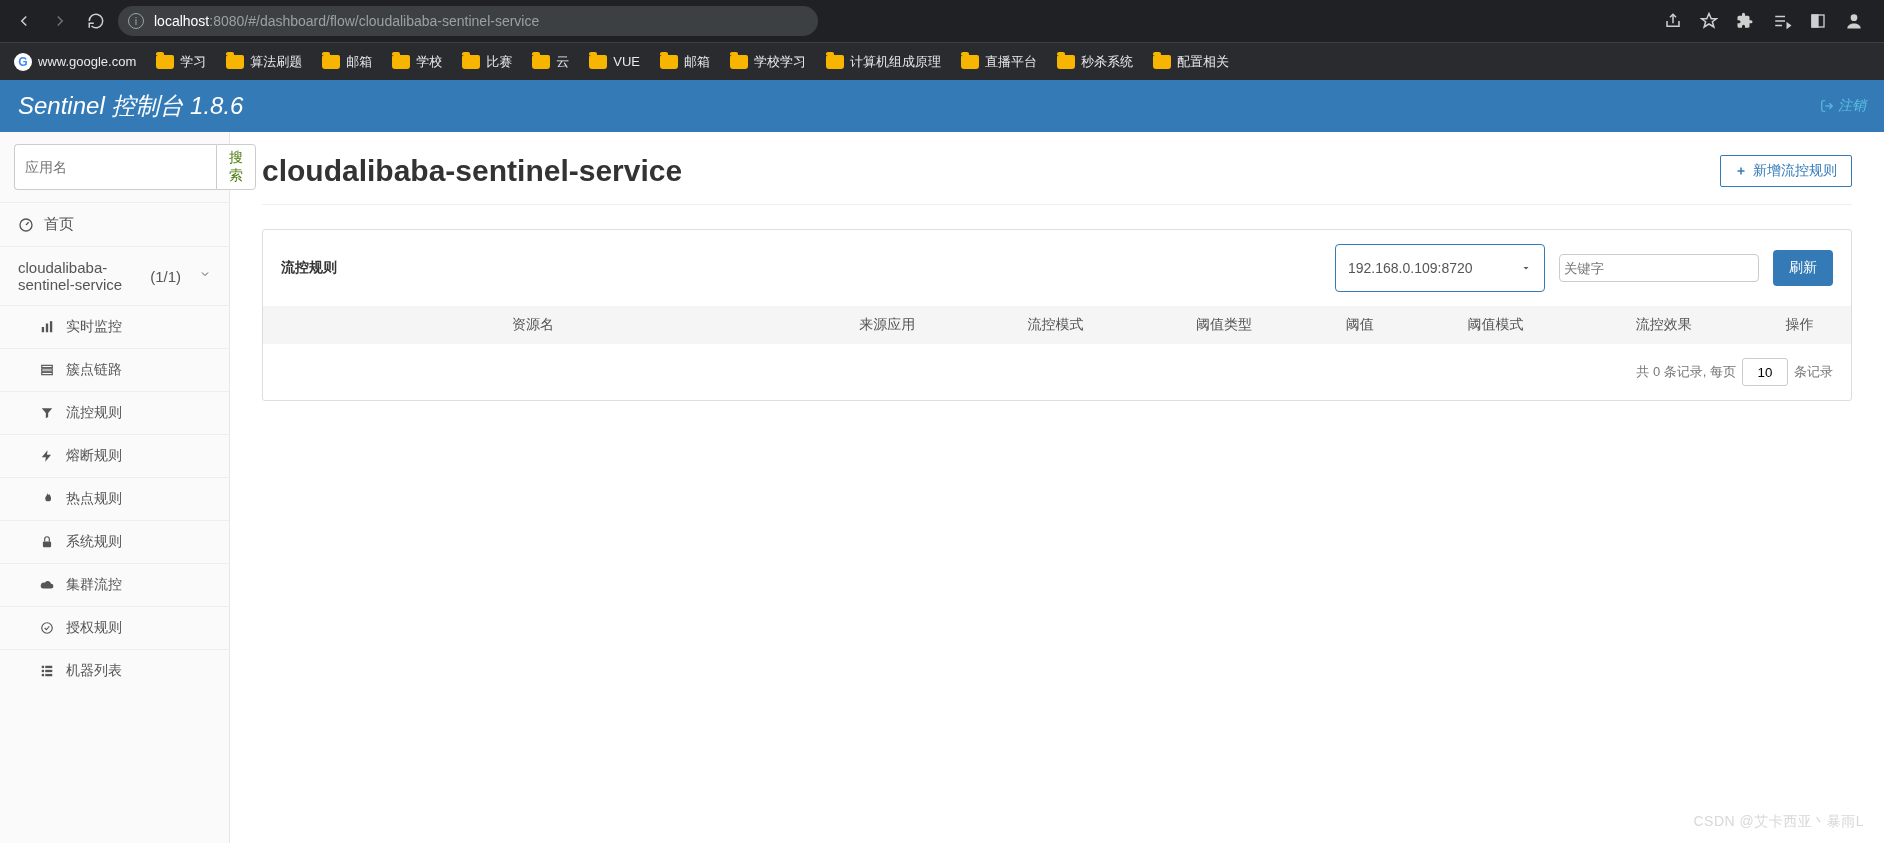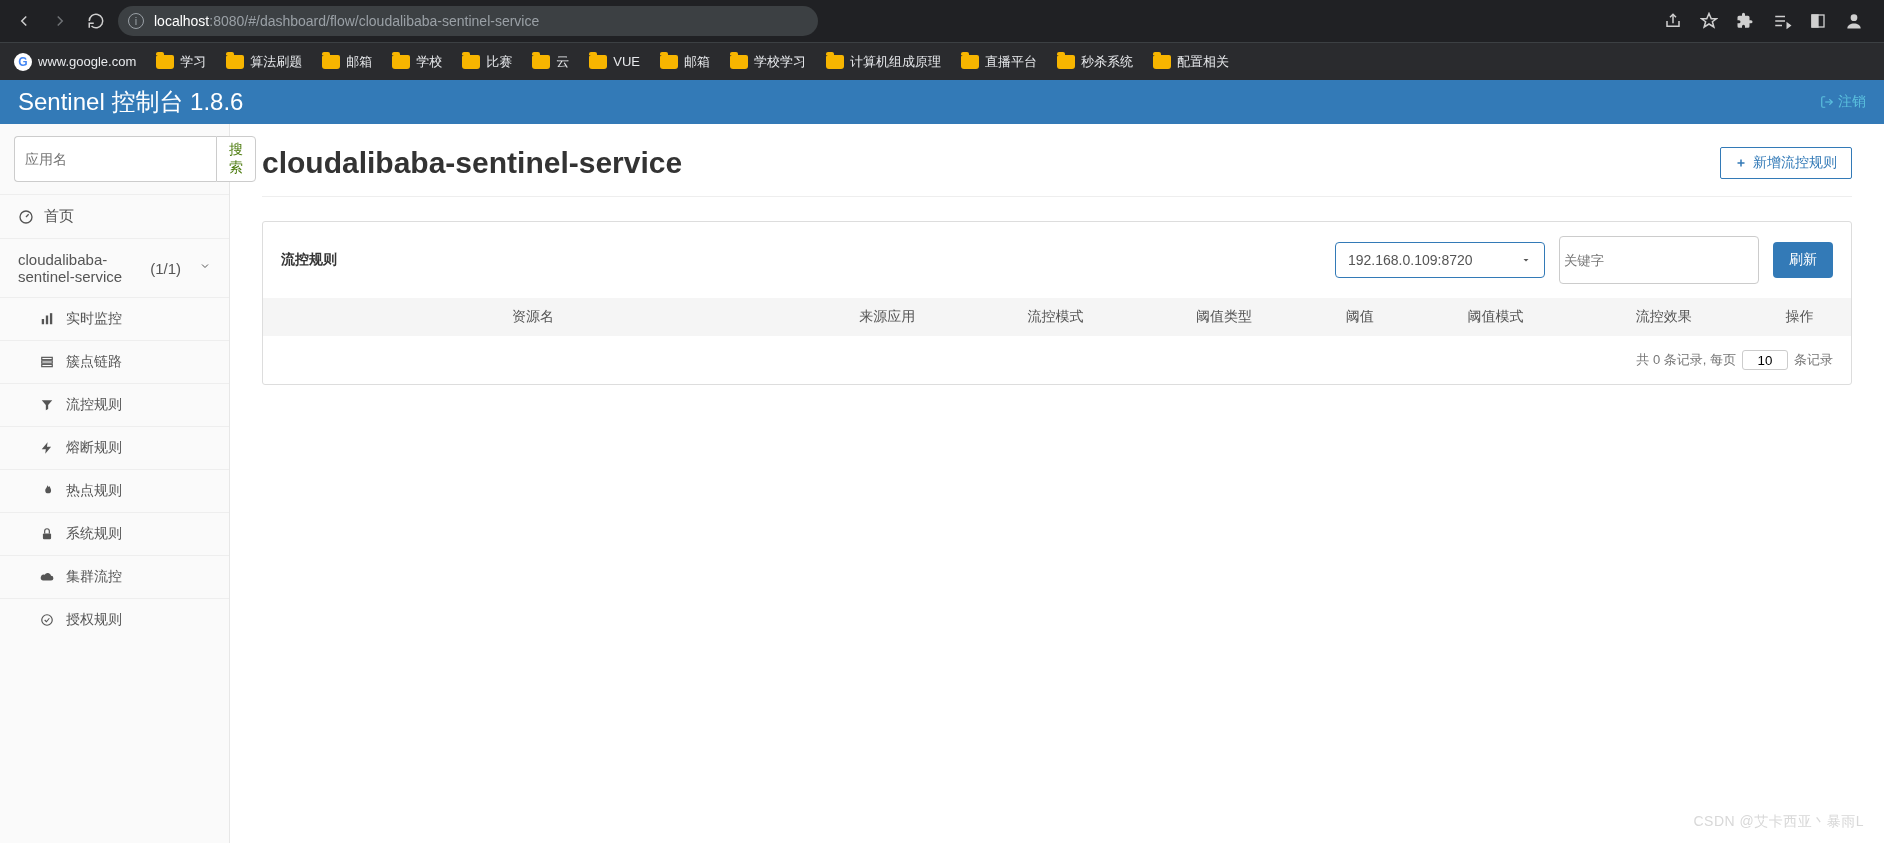--- a/index.html
+++ b/index.html
@@ -14,21 +14,21 @@
   .url-text b { color:#fff; font-weight:500; }
   .url-text span.d { color:#9aa0a6; }
   .browser-right { margin-left:auto; display:flex; align-items:center; gap:18px; color:#cfcfcf; padding-right:10px; }
   .bookmarks-bar { background:#2a2b2e; display:flex; align-items:center; height:38px; padding:0 14px; gap:20px; color:#e8eaed; font-size:13px; border-top:1px solid #3c4043; }
   .bookmark { display:flex; align-items:center; gap:6px; }
   .folder-icon { width:18px; height:14px; background:#f7b500; border-radius:2px 2px 3px 3px; position:relative; }
   .folder-icon:before { content:""; position:absolute; top:-3px; left:0; width:8px; height:3px; background:#f7b500; border-radius:2px 2px 0 0; }
   .google-dot { width:18px; height:18px; border-radius:50%; background:#fff; display:flex; align-items:center; justify-content:center; font-size:12px; font-weight:bold; color:#4285f4;}
   
   
-  .app-header { background:#337ab7; color:#fff; height:44px; display:flex; align-items:center; padding:0 18px; }
+  .app-header { background:#337ab7; color:#fff; height:52px; display:flex; align-items:center; padding:0 18px;font-style:italic; }
   .app-title { font-size:24px; font-weight:400; }
   .logout-link { margin-left:auto; color:#5bc0de; font-size:14px; display:flex; align-items:center; gap:4px; }
   
   
   .content-wrap { display:flex; }
   .sidebar { width:230px; background:#fafafa; min-height:720px; border-right:1px solid #e7e7e7; }
   .search-row { padding:12px 14px; display:flex; }
   .search-input { flex:1; border:1px solid #ccc; border-right:none; border-radius:4px 0 0 4px; padding:6px 10px; font-size:14px; color:#555; }
   .search-btn { border:1px solid #ccc; border-radius:0 4px 4px 0; background:#fff; padding:4px 12px; font-size:14px; color:#4d7c0f; }
   .side-item { display:flex; align-items:center; padding:12px 18px; color:#555; gap:10px; border-top:1px solid #eee; cursor:pointer; }
@@ -40,29 +40,29 @@
   
   .main { flex:1; padding:22px 32px 40px 32px; }
   .page-head { display:flex; align-items:center; border-bottom:1px solid #eee; padding-bottom:16px; margin-bottom:24px; }
   .page-title { font-size:30px; font-weight:700; color:#333; }
   .add-btn { margin-left:auto; border:1px solid #337ab7; color:#337ab7; background:#fff; border-radius:2px; padding:6px 14px; font-size:14px; display:flex; align-items:center; gap:6px; }
   
   .panel { border:1px solid #ddd; border-radius:3px; }
   .panel-head { display:flex; align-items:center; padding:14px 18px; gap:14px; }
   .panel-title { font-weight:600; color:#333; }
   .spacer { flex:1; }
-  .select-box { border:1px solid #337ab7; border-radius:4px; height:36px; min-width:210px; padding:0 12px; display:flex; align-items:center; justify-content:space-between; color:#555; }
-  .keyword-input { border:1px solid #ccc; border-radius:4px; height:48px; padding:0 4px; min-width:200px; color:#555; }
+  .select-box { border:1px solid #337ab7; border-radius:4px; height:48px; min-width:210px; padding:0 12px; display:flex; align-items:center; justify-content:space-between; color:#555; }
+  .keyword-input { border:1px solid #ccc; border-radius:4px; height:28px; padding:0 4px; min-width:200px; color:#555; }
   .refresh-btn { background:#337ab7; color:#fff; border:none; border-radius:4px; height:36px; padding:0 16px; font-size:14px; }
   
   table.rules { width:100%; border-collapse:collapse; }
   table.rules th { background:#f5f5f5; color:#555; font-weight:500; padding:10px 8px; text-align:center; font-size:14px; }
   
   .pager { display:flex; justify-content:flex-end; align-items:center; gap:6px; padding:14px 18px; color:#777; font-size:13px; }
-  .page-input { width:46px; height:20px; border:1px solid #ccc; border-radius:3px; text-align:center; }
+  .page-input { width:46px; height:28px; border:1px solid #ccc; border-radius:3px; text-align:center; }
   
   .watermark { position:fixed; right:20px; bottom:12px; color:#d8d8d8; font-size:14px; letter-spacing:0.5px; }
   svg { display:block; }
 </style>
 </head>
 <body>
 
 <div class="browser-chrome">
   <div class="browser-top">
     <div class="nav-icon">
@@ -284,20 +284,33 @@
       <span>集群流控</span>
     </div>
     <div class="side-item side-sub">
       <span class="icon">
           <svg width="14" height="14" viewBox="0 0 24 24" fill="none" stroke="#555" stroke-width="2">
             <circle cx="12" cy="12" r="9"></circle>
             <path d="M8 12l3 3 5-6"></path>
           </svg>
         </span>
       <span>授权规则</span>
+    </div>
+    <div class="side-item side-sub">
+      <span class="icon">
+          <svg width="14" height="14" viewBox="0 0 24 24" fill="#555">
+            <rect x="3" y="3" width="4" height="4"></rect>
+            <rect x="9" y="3" width="12" height="4"></rect>
+            <rect x="3" y="10" width="4" height="4"></rect>
+            <rect x="9" y="10" width="12" height="4"></rect>
+            <rect x="3" y="17" width="4" height="4"></rect>
+            <rect x="9" y="17" width="12" height="4"></rect>
+          </svg>
+        </span>
+      <span>机器列表</span>
     </div>
   </div>
 
   <div class="main">
     <div class="page-head">
       <h1 class="page-title">cloudalibaba-sentinel-service</h1>
       <button class="add-btn">
         <svg width="12" height="12" viewBox="0 0 24 24" fill="none" stroke="#337ab7" stroke-width="3">
             <path d="M12 5v14M5 12h14"></path>
           </svg>

